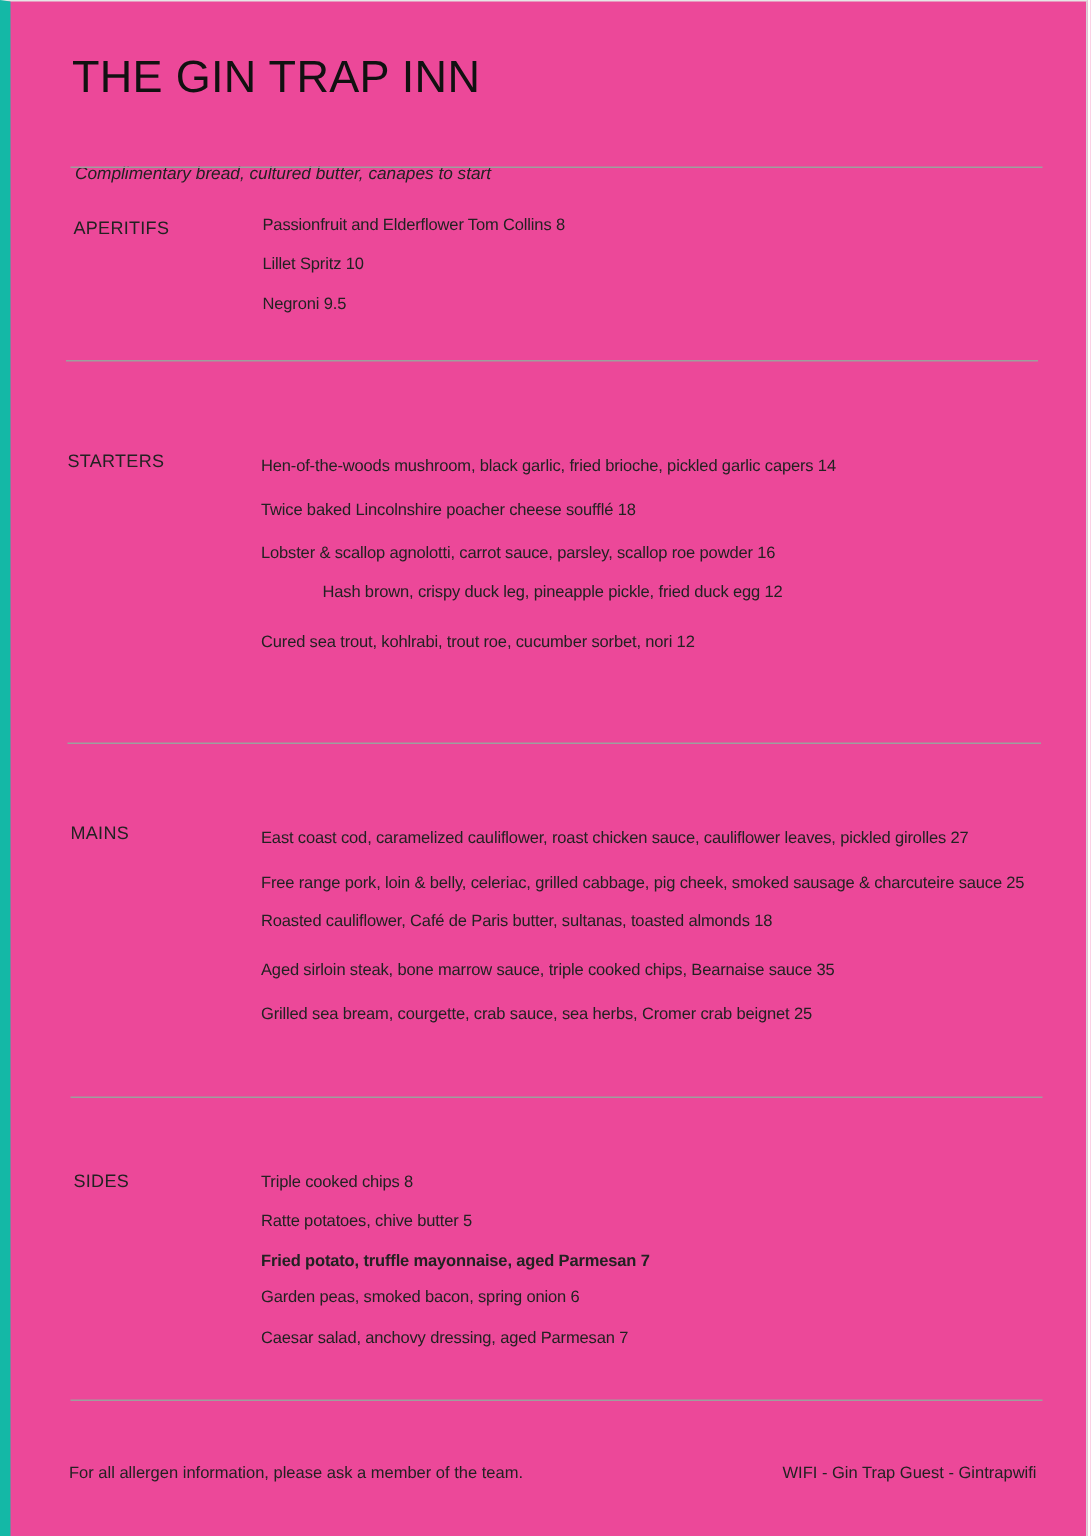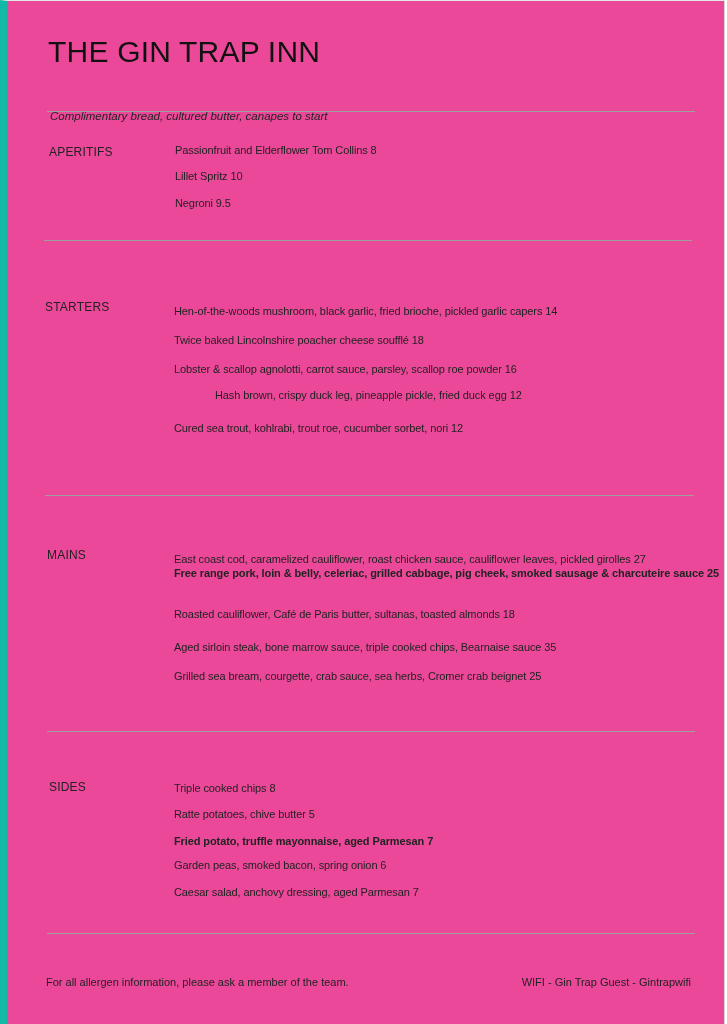--- a/index.html
+++ b/index.html
@@ -102,21 +102,21 @@
     <div class="item" style="left:167px; top:362px;">Lobster &amp; scallop agnolotti, carrot sauce, parsley, scallop roe powder 16</div>
     <div class="item" style="left:167px; top:388px;margin-left:41px;">Hash brown, crispy duck leg, pineapple pickle, fried duck egg 12</div>
     <div class="item" style="left:167px; top:421px;">Cured sea trout, kohlrabi, trout roe, cucumber sorbet, nori 12</div>
   </div>
 
   <div class="rule" style="left:38px; top:494px; width:649px;"></div>
 
   <div>
     <div class="section-label" style="left:40px; top:547px;">MAINS</div>
     <div class="item" style="left:167px; top:552px;">East coast cod, caramelized cauliflower, roast chicken sauce, cauliflower leaves, pickled girolles  27</div>
-    <div class="item" style="left:167px; top:566px;font-weight:bold;">Free range pork, loin &amp; belly, celeriac, grilled cabbage, pig cheek, smoked sausage &amp; charcuteire sauce 25</div>
+    <div class="item" style="left:167px; top:582px;">Free range pork, loin &amp; belly, celeriac, grilled cabbage, pig cheek, smoked sausage &amp; charcuteire sauce 25</div>
     <div class="item" style="left:167px; top:607px;">Roasted cauliflower, Café de Paris butter, sultanas, toasted almonds 18</div>
     <div class="item" style="left:167px; top:640px;">Aged sirloin steak, bone marrow sauce, triple cooked chips, Bearnaise sauce 35</div>
     <div class="item" style="left:167px; top:669px;">Grilled sea bream, courgette, crab sauce, sea herbs, Cromer crab beignet 25</div>
   </div>
 
   <div class="rule" style="left:40px; top:730px; width:648px;"></div>
 
   <div>
     <div class="section-label" style="left:42px; top:779px;">SIDES</div>
     <div class="item" style="left:167px; top:781px;">Triple cooked chips 8</div>

